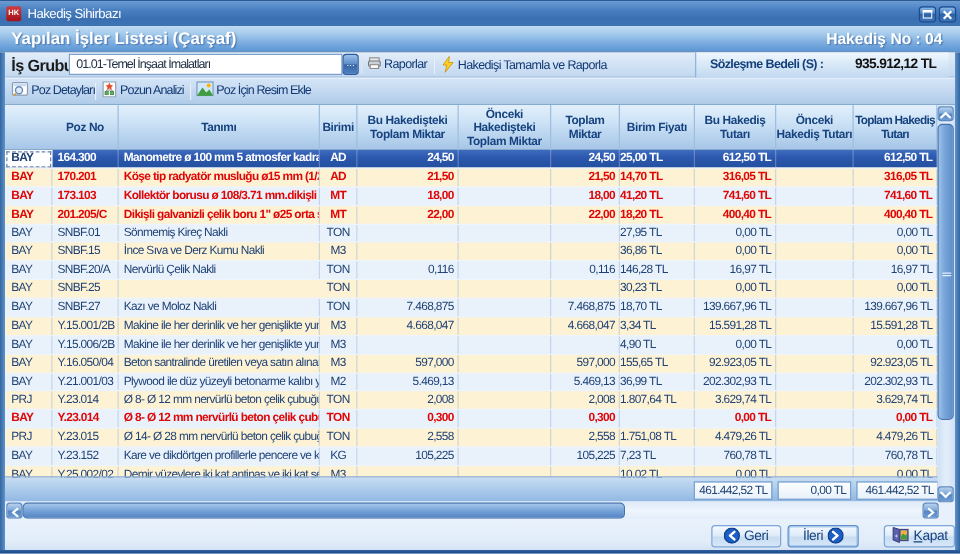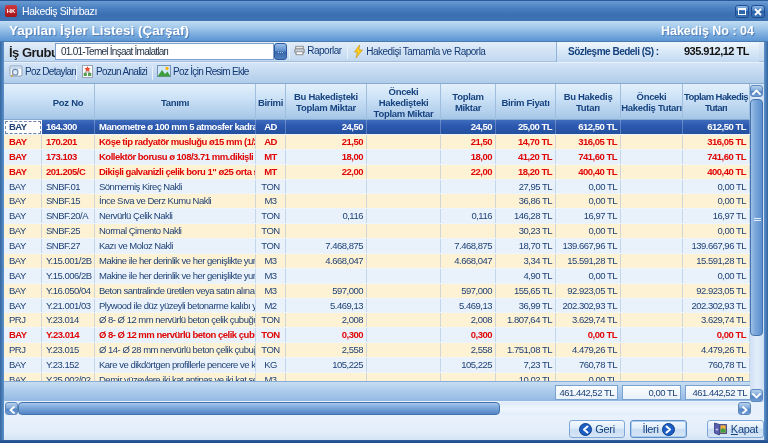--- a/index.html
+++ b/index.html
@@ -51,21 +51,21 @@
 .sel{background:linear-gradient(180deg,#3e6cbd 0%,#2b57ae 45%,#24509f 100%)}
 .sel i{color:#fff;font-weight:bold;border-right-color:rgba(255,255,255,.25)}
 .sel .c1{background:#fff;color:#1e4176;outline:1px dashed #6d84ad;outline-offset:-2px}
 .c1{left:0;width:38px;padding-left:5px}
 .c2{left:38px;width:53px;padding-left:4px}
 .c3{left:91px;width:161px;padding-left:4px}
 .c4{left:252px;width:30px;text-align:center}
 .c5{left:282px;width:81px;text-align:right;padding-right:3px}
 .c6{left:363px;width:74px;text-align:right;padding-right:3px}
 .c7{left:437px;width:55px;text-align:right;padding-right:3px}
-.c8{left:492px;width:60px;text-align:right;padding-right:3px}
+.c8{left:492px;width:60px;padding-right:3px}
 .c9{left:552px;width:65px;text-align:right;padding-right:3px}
 .c10{left:617px;width:62px;text-align:right;padding-right:3px}
 .c11{left:679px;width:67px;text-align:right;padding-right:3px}
 .rb{border-bottom:1px solid #eef4fb}
 
 .totals{position:absolute;left:0;top:297px;width:750px;height:20px;
  background:linear-gradient(180deg,#c8ddf3 0%,#aecdec 45%,#92b8e3 100%);border-top:1px solid #89aed8}
 .tbox{position:absolute;top:3px;height:15px;background:linear-gradient(180deg,#fdfeff,#e8f1fa);border:1px solid #7aa2d0;font-size:9.5px;letter-spacing:-0.5px;color:#1e4176;text-align:right;line-height:13px;padding-right:3px}
 
 .vsb{position:absolute;left:746px;top:0;width:14px;height:318px;background:linear-gradient(90deg,#cfe0f4,#e3eefa 50%,#cfe0f4)}
@@ -272,21 +272,20 @@
           <i class="c6"></i>
           <i class="c7">0,116</i>
           <i class="c8">146,28 TL</i>
           <i class="c9">16,97 TL</i>
           <i class="c10"></i>
           <i class="c11">16,97 TL</i>
         </div>
         <div class="r rb cr">
           <i class="c1">BAY</i>
           <i class="c2">SNBF.25</i>
-          <i class="c3">Normal Çimento Nakli</i>
           <i class="c4">TON</i>
           <i class="c5"></i>
           <i class="c6"></i>
           <i class="c7"></i>
           <i class="c8">30,23 TL</i>
           <i class="c9">0,00 TL</i>
           <i class="c10"></i>
           <i class="c11">0,00 TL</i>
         </div>
         <div class="r rb lb">

